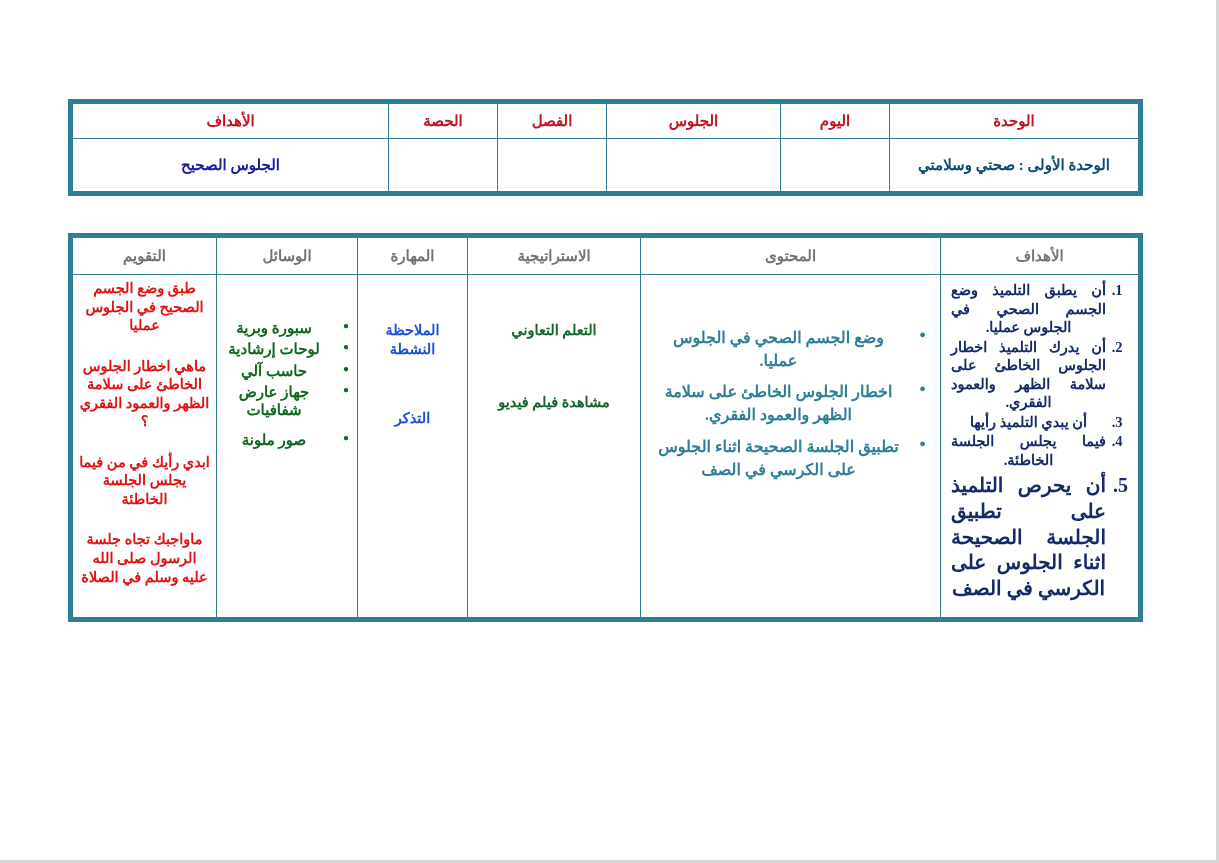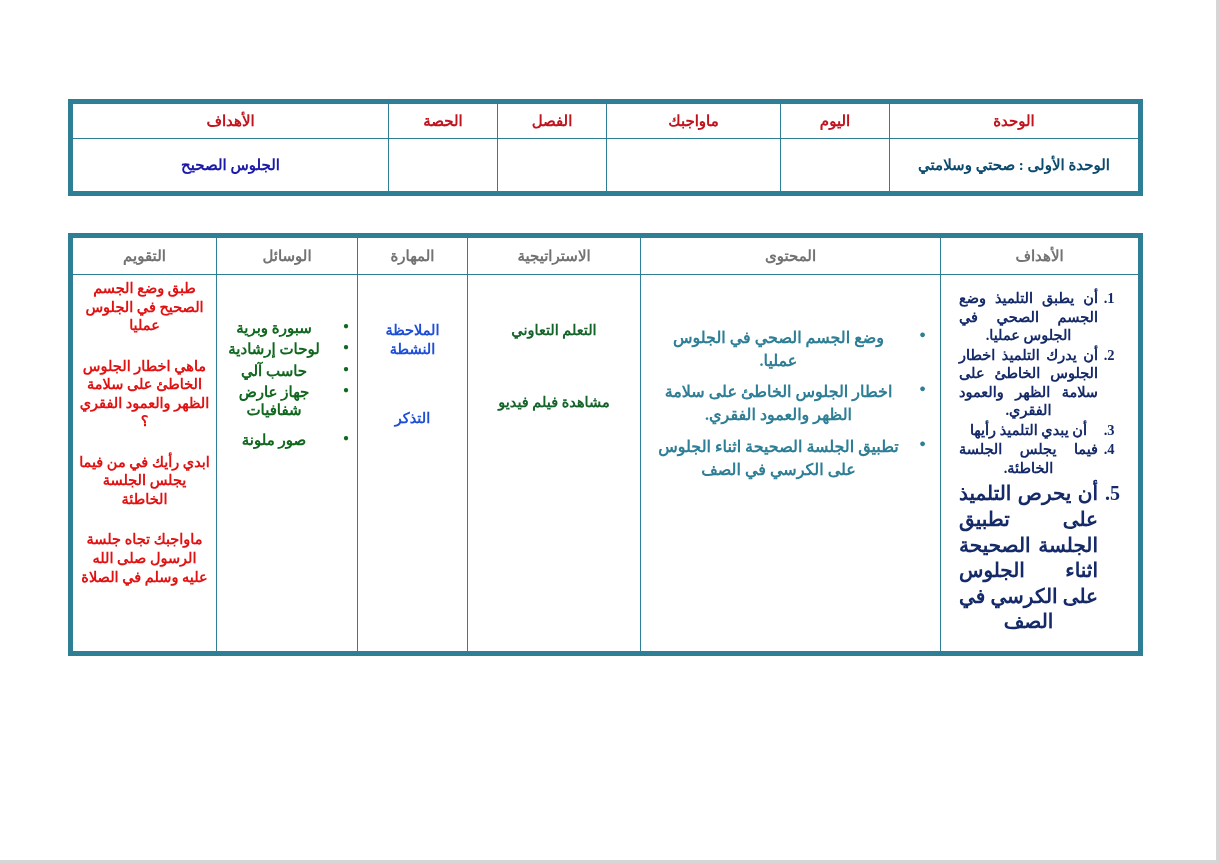--- a/index.html
+++ b/index.html
@@ -90,21 +90,21 @@
 
   
   .cell-inner {
     padding: 6px 8px 8px 8px;
     box-sizing: border-box;
     height: 100%;
   }
 
   
   ol.objectives {
-    margin: 8px;
+    margin: 0;
     padding: 0 22px 0 2px;
     list-style-position: outside;
     color: #152A68;
     font-size: 14.5px;
     font-weight: bold;
     line-height: 1.28;
     text-align: justify;
     text-align-last: center;
   }
   ol.objectives > li {
@@ -202,21 +202,21 @@
 </head>
 <body>
 
 <div class="page">
 
   <table class="info-table">
     <tbody>
       <tr>
         <td class="hdr" style="width:240px">الوحدة</td>
         <td class="hdr" style="width:100px">اليوم</td>
-        <td class="hdr" style="width:165px">ماواجبك</td>
+        <td class="hdr" style="width:165px">الجلوس</td>
         <td class="hdr" style="width:100px">الفصل</td>
         <td class="hdr" style="width:100px">الحصة</td>
         <td class="hdr">الأهداف</td>
       </tr>
       <tr>
         <td class="val val-unit">الوحدة الأولى : صحتي وسلامتي</td>
         <td class="val"></td>
         <td class="val"></td>
         <td class="val"></td>
         <td class="val"></td>

